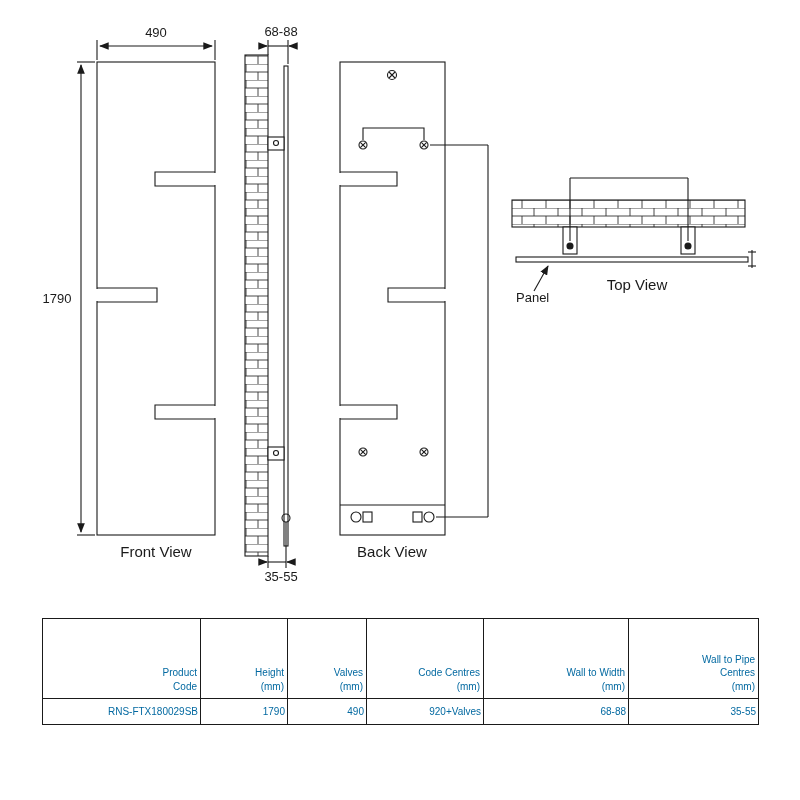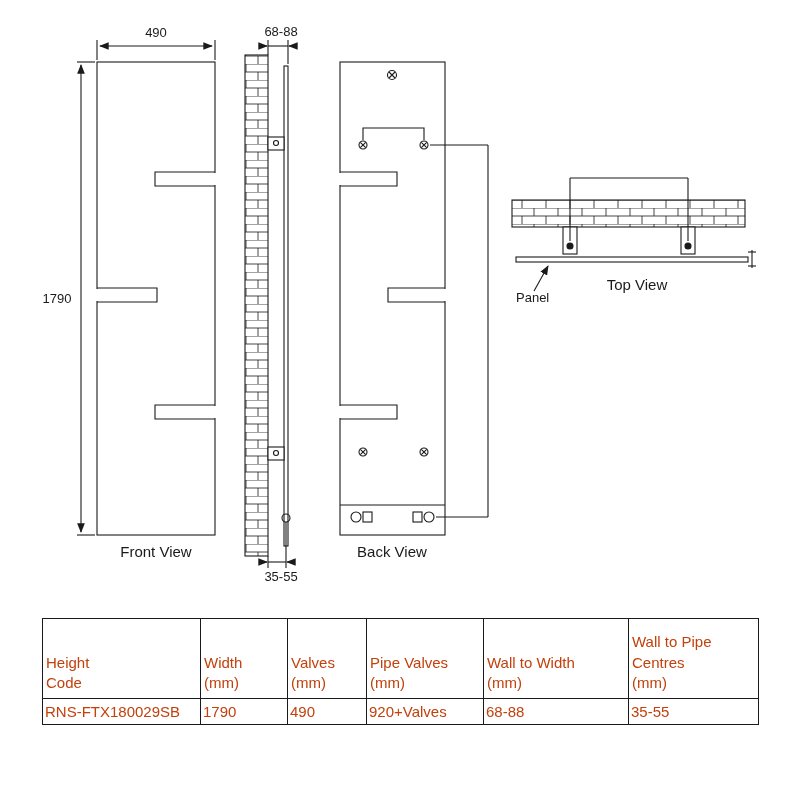--- a/index.html
+++ b/index.html
@@ -4,21 +4,21 @@
 <style>
   * { margin:0; padding:0; box-sizing:border-box; }
   html,body { width:800px; height:800px; background:#fff; font-family:"Liberation Sans", sans-serif; }
   .canvas { position:relative; width:788px; height:800px; background:#fff; overflow:hidden; }
   svg.drawing { display:block; }
   svg text { font-family:"Liberation Sans", sans-serif; fill:#1a1a1a; }
   .dim-text { font-size:13px; }
   .view-label { font-size:15px; }
   .small-label { font-size:13px; }
   table.spec { border-collapse:collapse; margin:10px 0 0 42px; table-layout:fixed; width:716px; }
-  .spec th, .spec td { border:1px solid #1a1a1a; text-align:left; font-size:15px; color:#c2410c; }
+  .spec th, .spec td { border:1px solid #1a1a1a; text-align:right; font-size:10px; color:#0369a1; }
   .spec th { font-weight:400; vertical-align:bottom; white-space:pre-line; padding:4px 3px 5px; height:80px; line-height:1.35; }
   .spec td { padding:0 2px; height:26px;margin-left:9px; }
 </style>
 </head>
 <body>
 
 <div class="canvas">
 
   <svg class="drawing" width="800" height="608" viewBox="0 0 800 608">
     <defs>
@@ -162,27 +162,27 @@
     <colgroup>
       <col style="width:158px">
         <col style="width:87px">
         <col style="width:79px">
       <col style="width:117px">
         <col style="width:145px">
         <col style="width:130px">
     </colgroup>
     <thead>
       <tr>
+        <th>Product
+Code</th>
         <th>Height
-Code</th>
-        <th>Width
 (mm)</th>
         <th>Valves
 (mm)</th>
-        <th>Pipe Valves
+        <th>Code Centres
 (mm)</th>
         <th>Wall to Width
 (mm)</th>
         <th>Wall to Pipe
 Centres
 (mm)</th>
       </tr>
     </thead>
     <tbody>
       <tr>

